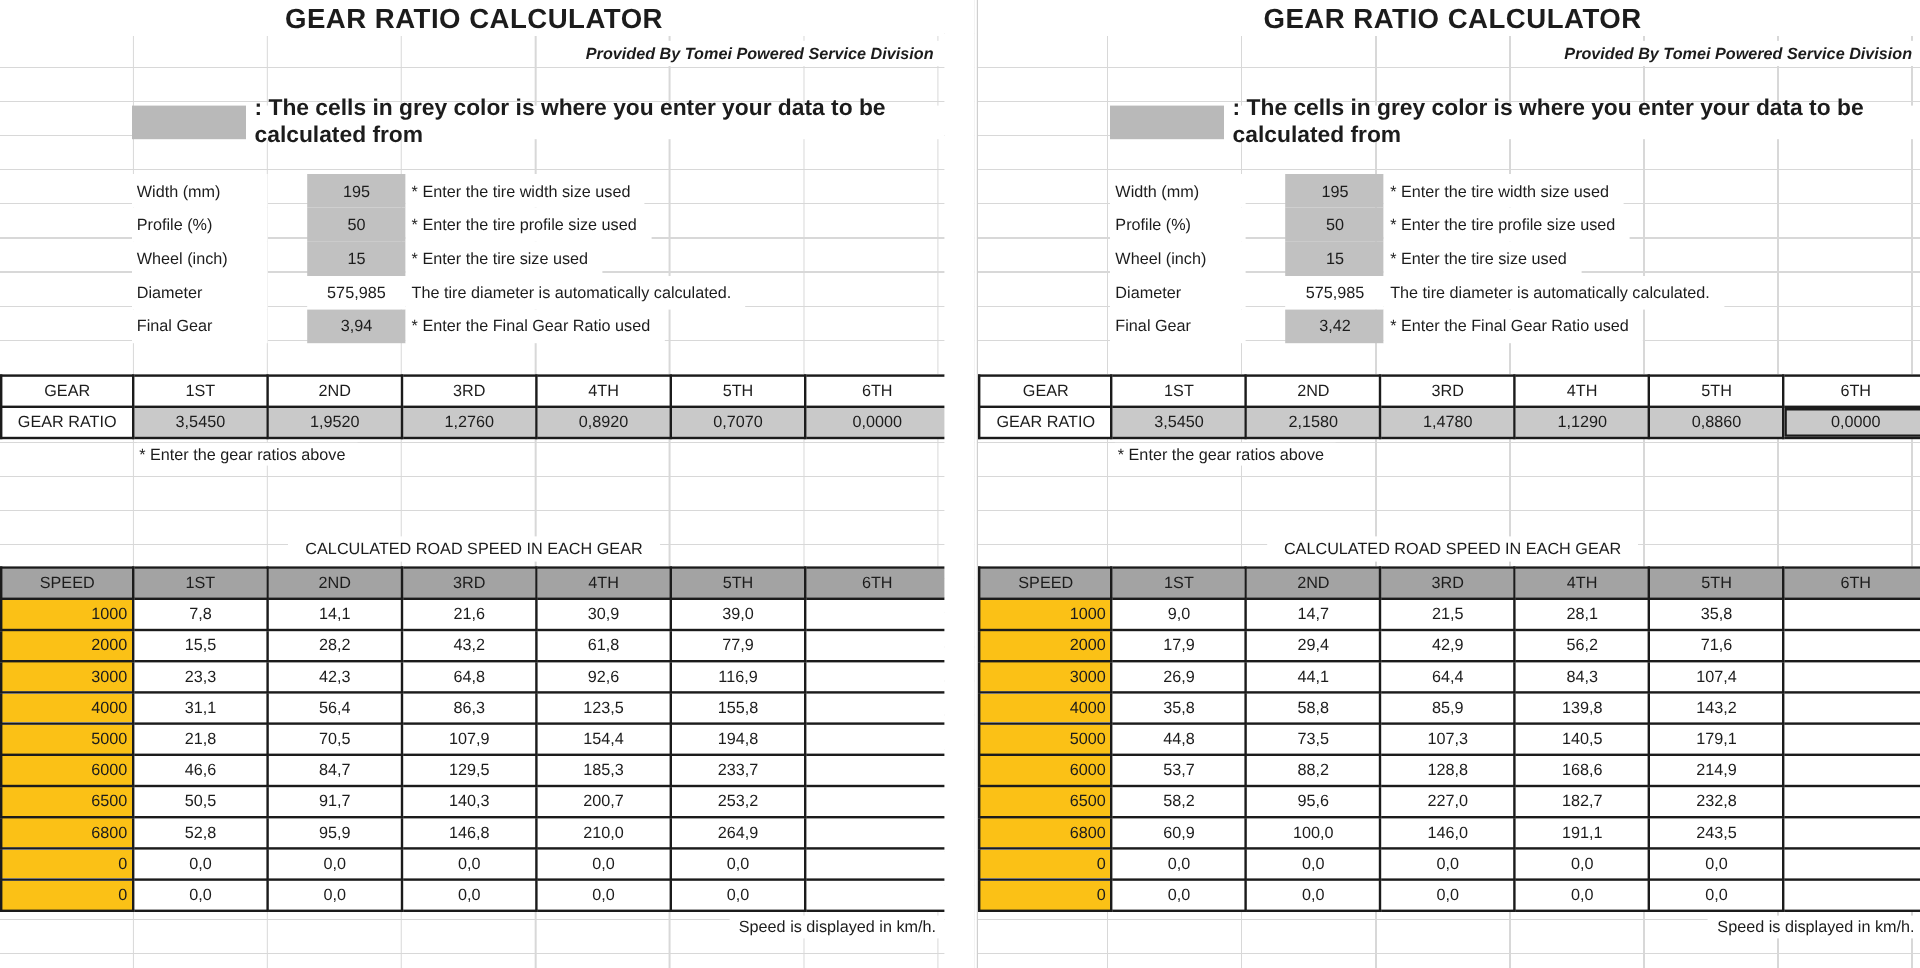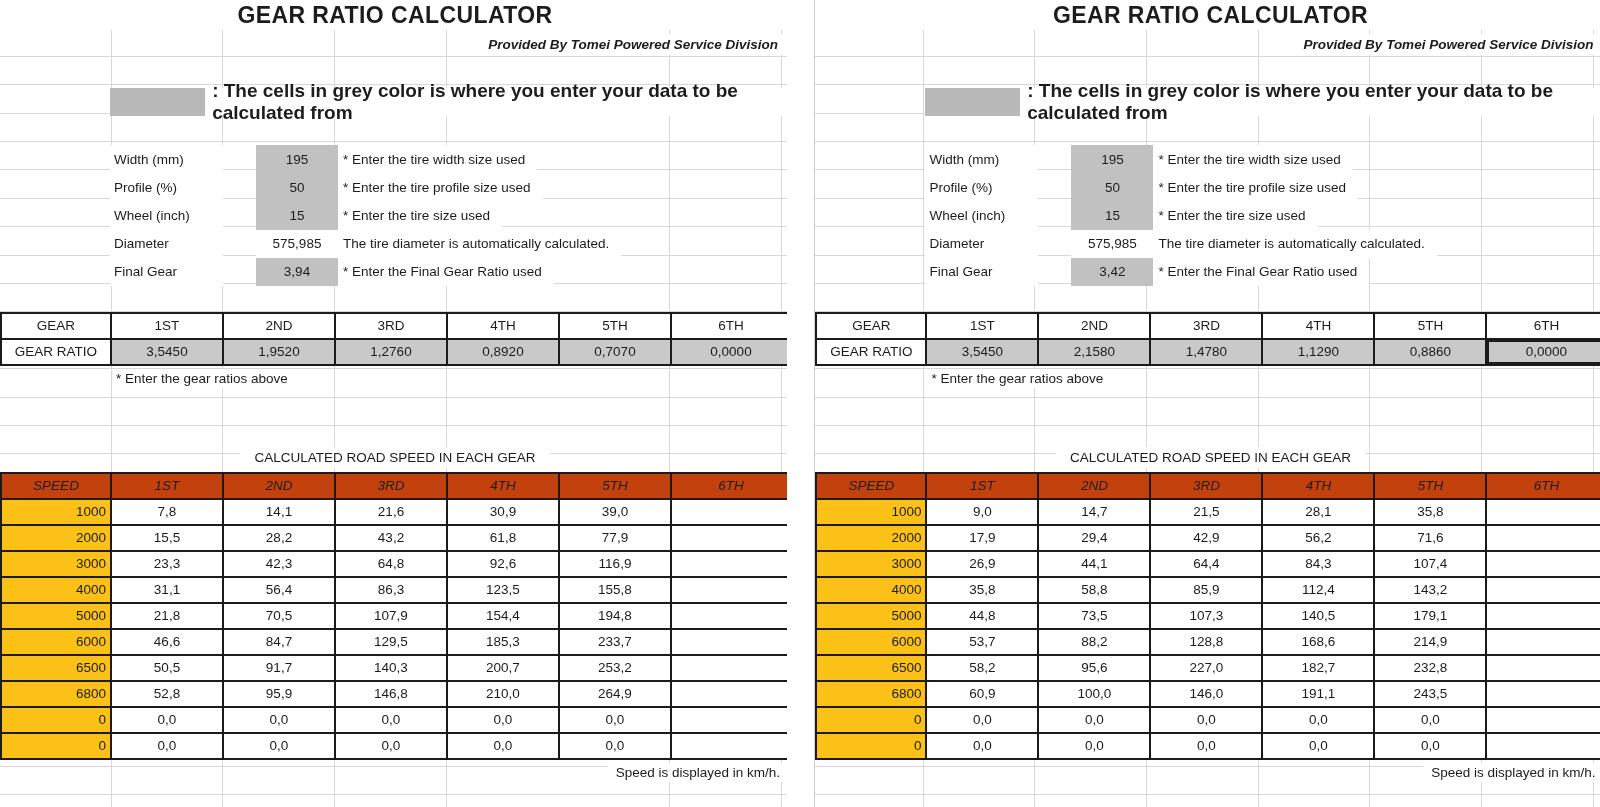--- a/index.html
+++ b/index.html
@@ -43,21 +43,21 @@
   .ratio-table td.rowlabel, .ratio-table th { background: #ffffff; }
   td.selected { position: relative; box-shadow: inset 0 0 0 2px #1b1b1b; }
   td.selected .fill-handle { position: absolute; right: -3px; bottom: -3px; width: 6px; height: 6px; background: #1b1b1b; border: 1px solid #ffffff; }
 
   .enter-note-row { height: 26px; display: flex; align-items: center; }
   .enter-note-row span { margin-left: 114px; background: #ffffff; font-size: 13.5px; padding: 2px 10px 2px 2px; }
 
   .speed-title-row { height: 29px; width: 790px; display: flex; align-items: center; justify-content: center; margin-top: 24px; }
   .speed-title-row span { background: #ffffff; font-size: 13.5px; padding: 3px 14px; }
 
-  .speed-table th { background: #c2410c; font-style: italic; }
+  .speed-table th { background: #a3a3a3; }
   .speed-table td.rpm { background: #fbc116; text-align: right; padding-right: 4px; }
   .speed-table td.val { background: #ffffff; }
 
   .footer-row { height: 26px; width: 790px; display: flex; align-items: center; justify-content: flex-end; }
   .footer-row span { background: #ffffff; font-size: 13.5px; padding: 2px 10px 2px 8px; }
 </style>
 </head>
 <body>
 
 <div class="sheet">
@@ -411,21 +411,21 @@
             <td class="val">84,3</td>
             <td class="val">107,4</td>
             <td class="val"></td>
           </tr>
 
           <tr>
             <td class="rpm">4000</td>
             <td class="val">35,8</td>
             <td class="val">58,8</td>
             <td class="val">85,9</td>
-            <td class="val">112,4</td>
+            <td class="val">139,8</td>
             <td class="val">143,2</td>
             <td class="val"></td>
           </tr>
 
           <tr>
             <td class="rpm">5000</td>
             <td class="val">44,8</td>
             <td class="val">73,5</td>
             <td class="val">107,3</td>
             <td class="val">140,5</td>

